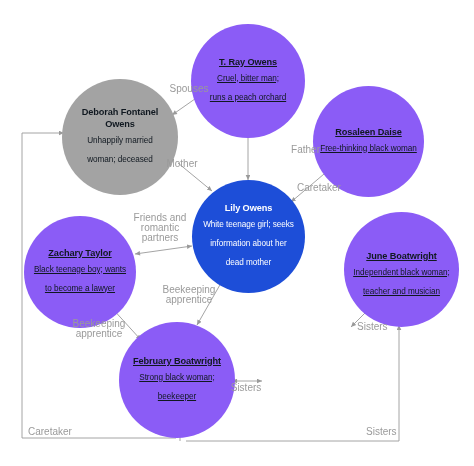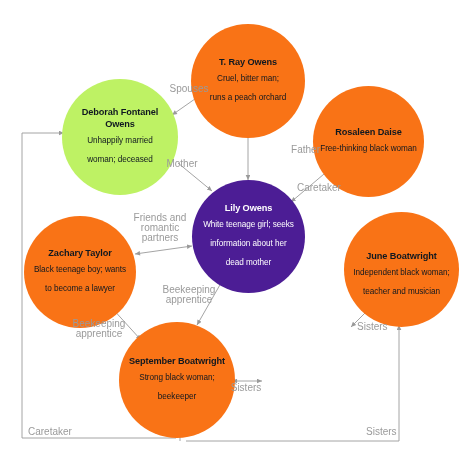--- a/index.html
+++ b/index.html
@@ -43,29 +43,30 @@
     line-height: 12px;
     letter-spacing: -0.1px;
   }
   .node .node-desc {
     font-size: 8.2px;
     line-height: 19px;
     letter-spacing: -0.05px;
     margin-top: 1px;
   }
   .node.fill-mid {
-    background: #f97316;
+    background: #8b5cf6;
     color: #101820;
+    text-decoration: underline;
   }
   .node.fill-light {
-    background: #bef264;
+    background: #a3a3a3;
     color: #101820;
   }
   .node.fill-dark {
-    background: #4c1d95;
+    background: #1d4ed8;
     color: #ffffff;
   }
   .edge-label {
     position: absolute;
     color: #9a9a9a;
     font-size: 10px;
     line-height: 10px;
     letter-spacing: 0px;
     text-align: center;
     white-space: pre-line;
@@ -142,21 +143,21 @@
 to become a lawyer</div>
   </div>
 
   <div class="node fill-mid" style="left:344px; top:212px; width:115px; height:115px;">
     <div class="node-name" style="white-space: pre-line; margin-top: 11px;">June Boatwright</div>
     <div class="node-desc" style="white-space: pre-line;">Independent black woman;
 teacher and musician</div>
   </div>
 
   <div class="node fill-mid" style="left:119px; top:322px; width:116px; height:116px;">
-    <div class="node-name" style="white-space: pre-line;">September Boatwright</div>
+    <div class="node-name" style="white-space: pre-line;">February Boatwright</div>
     <div class="node-desc" style="white-space: pre-line;">Strong black woman;
 beekeeper</div>
   </div>
 
 
   <div class="edge-label" style="left: 160px; top: 84px; width: 58px; white-space: pre-line;">Spouses</div>
 
   <div class="edge-label" style="left: 155px; top: 159px; width: 54px; white-space: pre-line;">Mother</div>
 
   <div class="edge-label" style="left: 253px; top: 145px; width: 44px; text-align: right; white-space: pre-line; padding-left: 23px;">Father</div>

